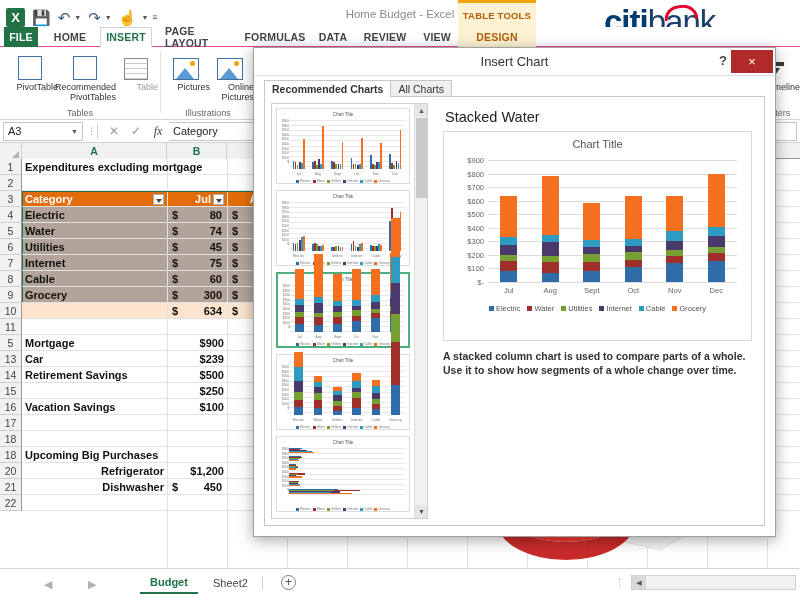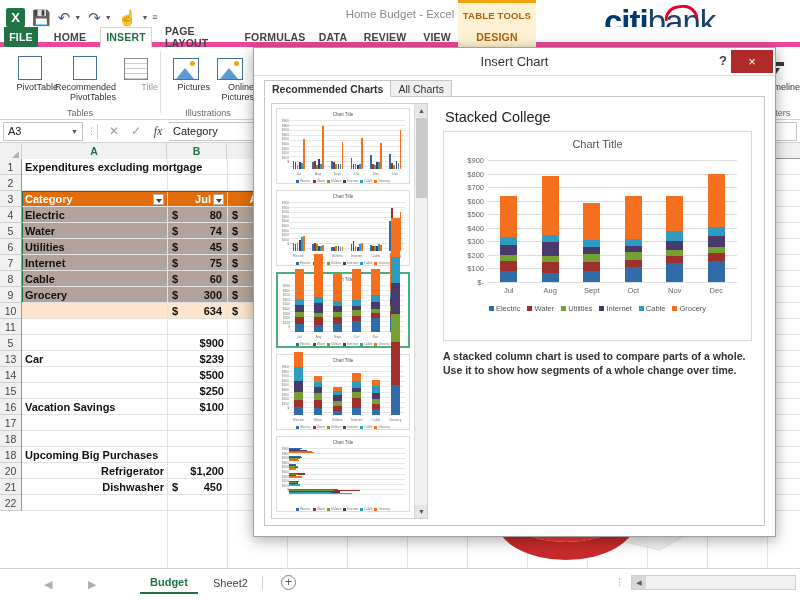--- a/index.html
+++ b/index.html
@@ -29,21 +29,21 @@
   
   #citi { position:absolute; right:6px; top:4px; height:38px; width:190px; }
   #citi .word { font-size:33px; line-height:36px; letter-spacing:-1px; font-family:"Liberation Sans", sans-serif; }
   #citi .citi { color:#003b70; font-weight:bold; }
   #citi .bank { color:#1b3f6b; font-weight:normal; }
   #citi .arc { position:absolute; left:60px; top:1px; width:34px; height:15px;
     border:3px solid #e4002b; border-bottom:none; border-radius:22px 22px 0 0; transform:rotate(-4deg); }
 
   
   #ribbontabs { position:absolute; left:0; top:27px; width:800px; height:20px;
-    border-bottom:5px solid #ec4899; background:#fff; }
+    border-bottom:1px solid #ec4899; background:#fff; }
   .rtab { position:absolute; top:0; height:20px; font-size:10.5px; font-weight:bold; letter-spacing:.2px;
     display:flex; align-items:center; justify-content:center; color:#444; padding:0 7px; }
   .rtab.file { background:#217346; color:#fff; left:4px; width:34px; }
   .rtab.active { color:#217346; background:#fff; border:1px solid #d4d4d4; border-bottom:1px solid #fff; }
   .rtab.design { color:#b25e06; background:#fdf3d4; }
 
   
   #ribbon { position:absolute; left:0; top:47px; width:800px; height:73px; background:#fff;
     border-bottom:1px solid #d4d4d4; }
   .rgroup { position:absolute; top:0; height:72px; }
@@ -216,21 +216,21 @@
     <div class="rbtn" style="left:54px;width:62px">
       <div class="ic">
           <div class="glyph-box"></div>
         </div>
       <div class="lb">Recommended PivotTables</div>
     </div>
     <div class="rbtn" style="left:114px;width:44px">
       <div class="ic">
           <div class="glyph-grid"></div>
         </div>
-      <div class="lb dim">Title</div>
+      <div class="lb dim">Table</div>
     </div>
     <div class="gname">Tables</div>
   </div>
   <div class="gsep" style="left:160px"></div>
   <div class="rgroup" style="left:162px;width:92px">
     <div class="rbtn" style="left:0;width:48px">
       <div class="ic">
           <div class="glyph-pic"></div>
         </div>
       <div class="lb">Pictures</div>
@@ -436,25 +436,27 @@
           <span>$</span>
           <span>634</span>
         </span>
       </div>
       <div class="cell" style="left: 205px; width: 60px; top: 144px; font-weight: bold;">
         <span class="money">
           <span>$</span>
           <span>785</span>
         </span>
       </div>
+      <div class="cell b" style="left: 0px; width: 145px; top: 176px;">Mortgage</div>
       <div class="cell b r" style="left: 145px; width: 60px; top: 176px;">$900</div>
       <div class="cell b r" style="left: 205px; width: 60px; top: 176px;">$900</div>
       <div class="cell b" style="left: 0px; width: 145px; top: 192px;">Car</div>
       <div class="cell b r" style="left: 145px; width: 60px; top: 192px;">$239</div>
       <div class="cell b r" style="left: 205px; width: 60px; top: 192px;">$239</div>
+      <div class="cell b" style="left: 0px; width: 145px; top: 208px;">Retirement Savings</div>
       <div class="cell b r" style="left: 145px; width: 60px; top: 208px;">$500</div>
       <div class="cell b r" style="left: 205px; width: 60px; top: 208px;">$500</div>
       <div class="cell b r" style="left: 145px; width: 60px; top: 224px;">$250</div>
       <div class="cell b r" style="left: 205px; width: 60px; top: 224px;">$250</div>
       <div class="cell b" style="left: 0px; width: 145px; top: 240px;">Vacation Savings</div>
       <div class="cell b r" style="left: 145px; width: 60px; top: 240px;">$100</div>
       <div class="cell b r" style="left: 205px; width: 60px; top: 240px;">$100</div>
       <div class="cell b" style="left: 0px; width: 145px; top: 288px;">Upcoming Big Purchases</div>
       <div class="cell b r" style="left: 0px; width: 145px; top: 304px;">Refrigerator</div>
       <div class="cell b r" style="left: 145px; width: 60px; top: 304px;">$1,200</div>
@@ -979,21 +981,21 @@
           </div>
         </div>
       <div id="thumbscroll">
         <div class="sbtn" style="top:0">▲</div>
         <div id="sb-thumb"></div>
         <div class="sbtn" style="bottom:0">▼</div>
       </div>
     </div>
 
     <div id="preview">
-      <div id="pv-title">Stacked College</div>
+      <div id="pv-title">Stacked Water</div>
       <div id="pv-chart">
         <div class="ct">Chart Title</div>
         <div id="pv-yax">
             <i style="top: 128px;">$-</i>
             <i style="top: 114.444px;">$100</i>
             <i style="top: 100.889px;">$200</i>
             <i style="top: 87.3333px;">$300</i>
             <i style="top: 73.7778px;">$400</i>
             <i style="top: 60.2222px;">$500</i>
             <i style="top: 46.6667px;">$600</i>

